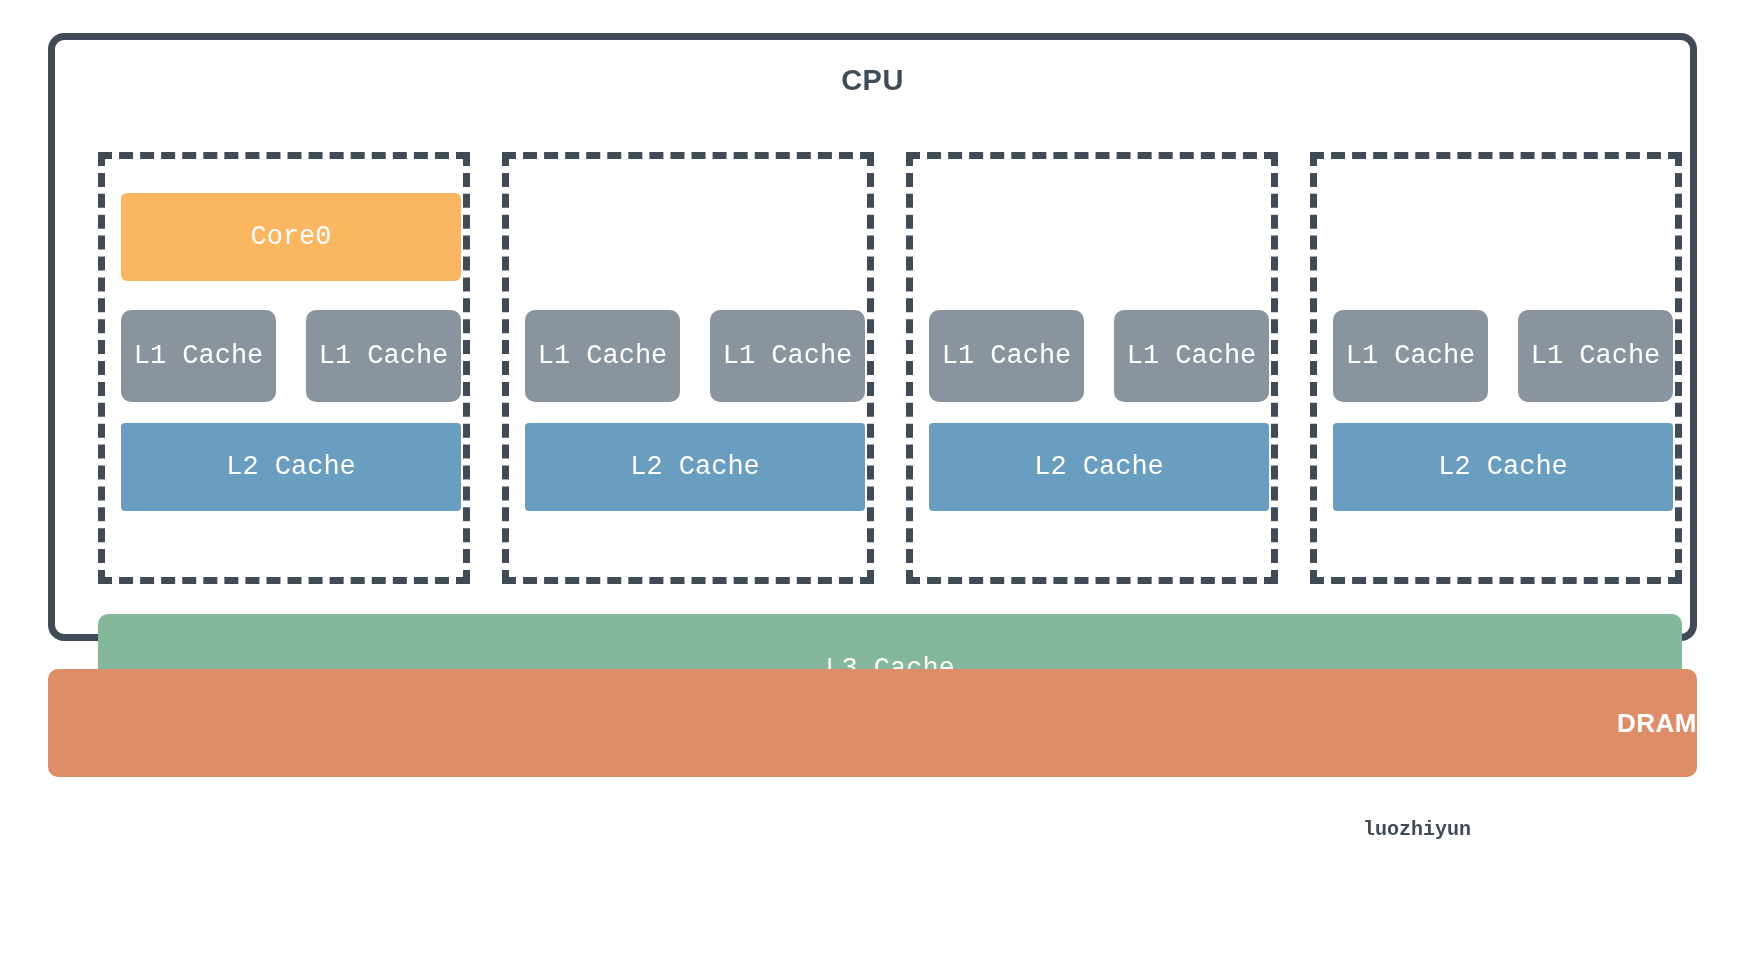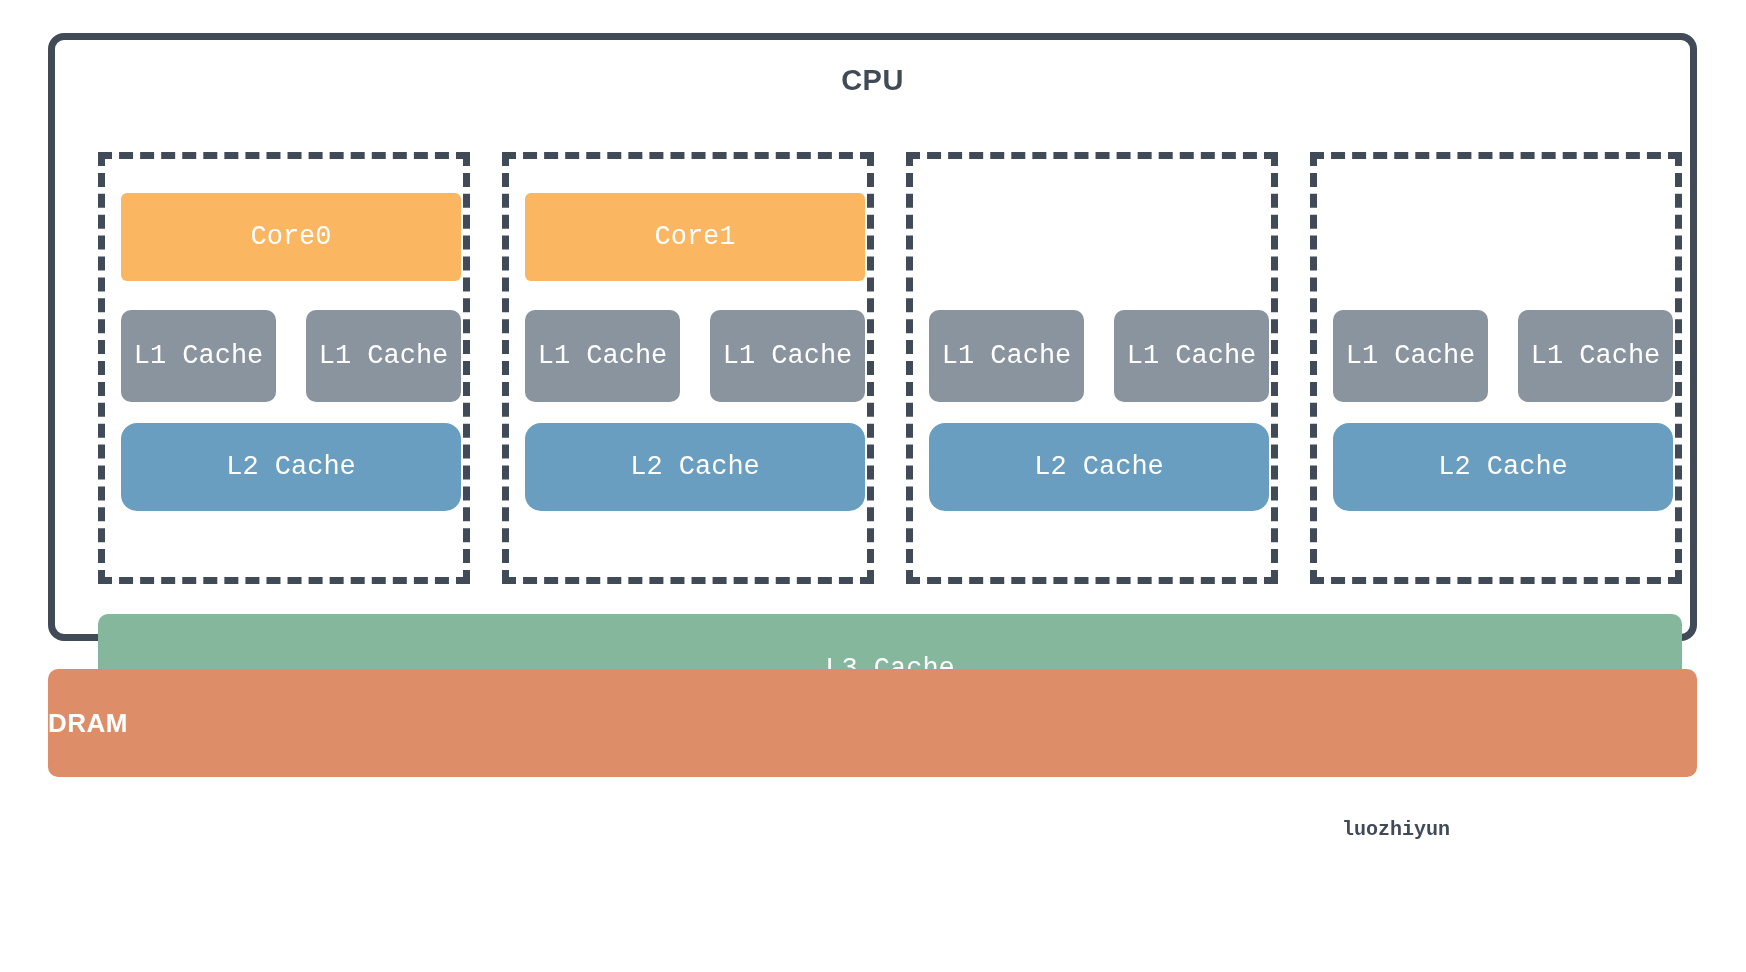--- a/index.html
+++ b/index.html
@@ -112,21 +112,21 @@
     white-space: nowrap;
   }
 
   
   .l2-box {
     position: absolute;
     left: 16px;
     top: 264px;
     width: 340px;
     height: 88px;
-    border-radius: 16px;
+    border-radius: 4px;
     background: #699ec0;
     display: flex;
     align-items: center;
     justify-content: center;
   }
   .l2-label {
     font-family: "Liberation Mono", "DejaVu Sans Mono", monospace;
     font-size: 27px;
     color: #ffffff;
     white-space: nowrap;
@@ -156,34 +156,34 @@
   .dram-box {
     position: absolute;
     left: 48px;
     top: 669px;
     width: 1649px;
     height: 108px;
     border-radius: 10px;
     background: #dd8e69;
     display: flex;
     align-items: center;
-    justify-content: flex-start;
+    justify-content: flex-end;
   }
   .dram-label {
     font-family: "Liberation Sans", sans-serif;
     font-weight: bold;
     font-size: 26px;
     color: #ffffff;
     letter-spacing: 0.5px;
   }
 
   
   .watermark {
     position: absolute;
-    right: 34px;
+    right: 13px;
     top: 818px;
     font-family: "Liberation Mono", "DejaVu Sans Mono", monospace;
     font-size: 20px;
     font-weight: bold;
     color: #414b58;
   }
 </style>
 </head>
 <body>
 
@@ -204,23 +204,20 @@
         <div class="l1-box right">
           <span class="l1-label">L1 Cache</span>
         </div>
       </div>
       <div class="l2-box">
         <span class="l2-label">L2 Cache</span>
       </div>
     </div>
 
     <div class="core-group g1">
-      <div class="core-box">
-        <span class="core-label">Core1</span>
-      </div>
       <div class="l1-row">
         <div class="l1-box left">
           <span class="l1-label">L1 Cache</span>
         </div>
         <div class="l1-box right">
           <span class="l1-label">L1 Cache</span>
         </div>
       </div>
       <div class="l2-box">
         <span class="l2-label">L2 Cache</span>

